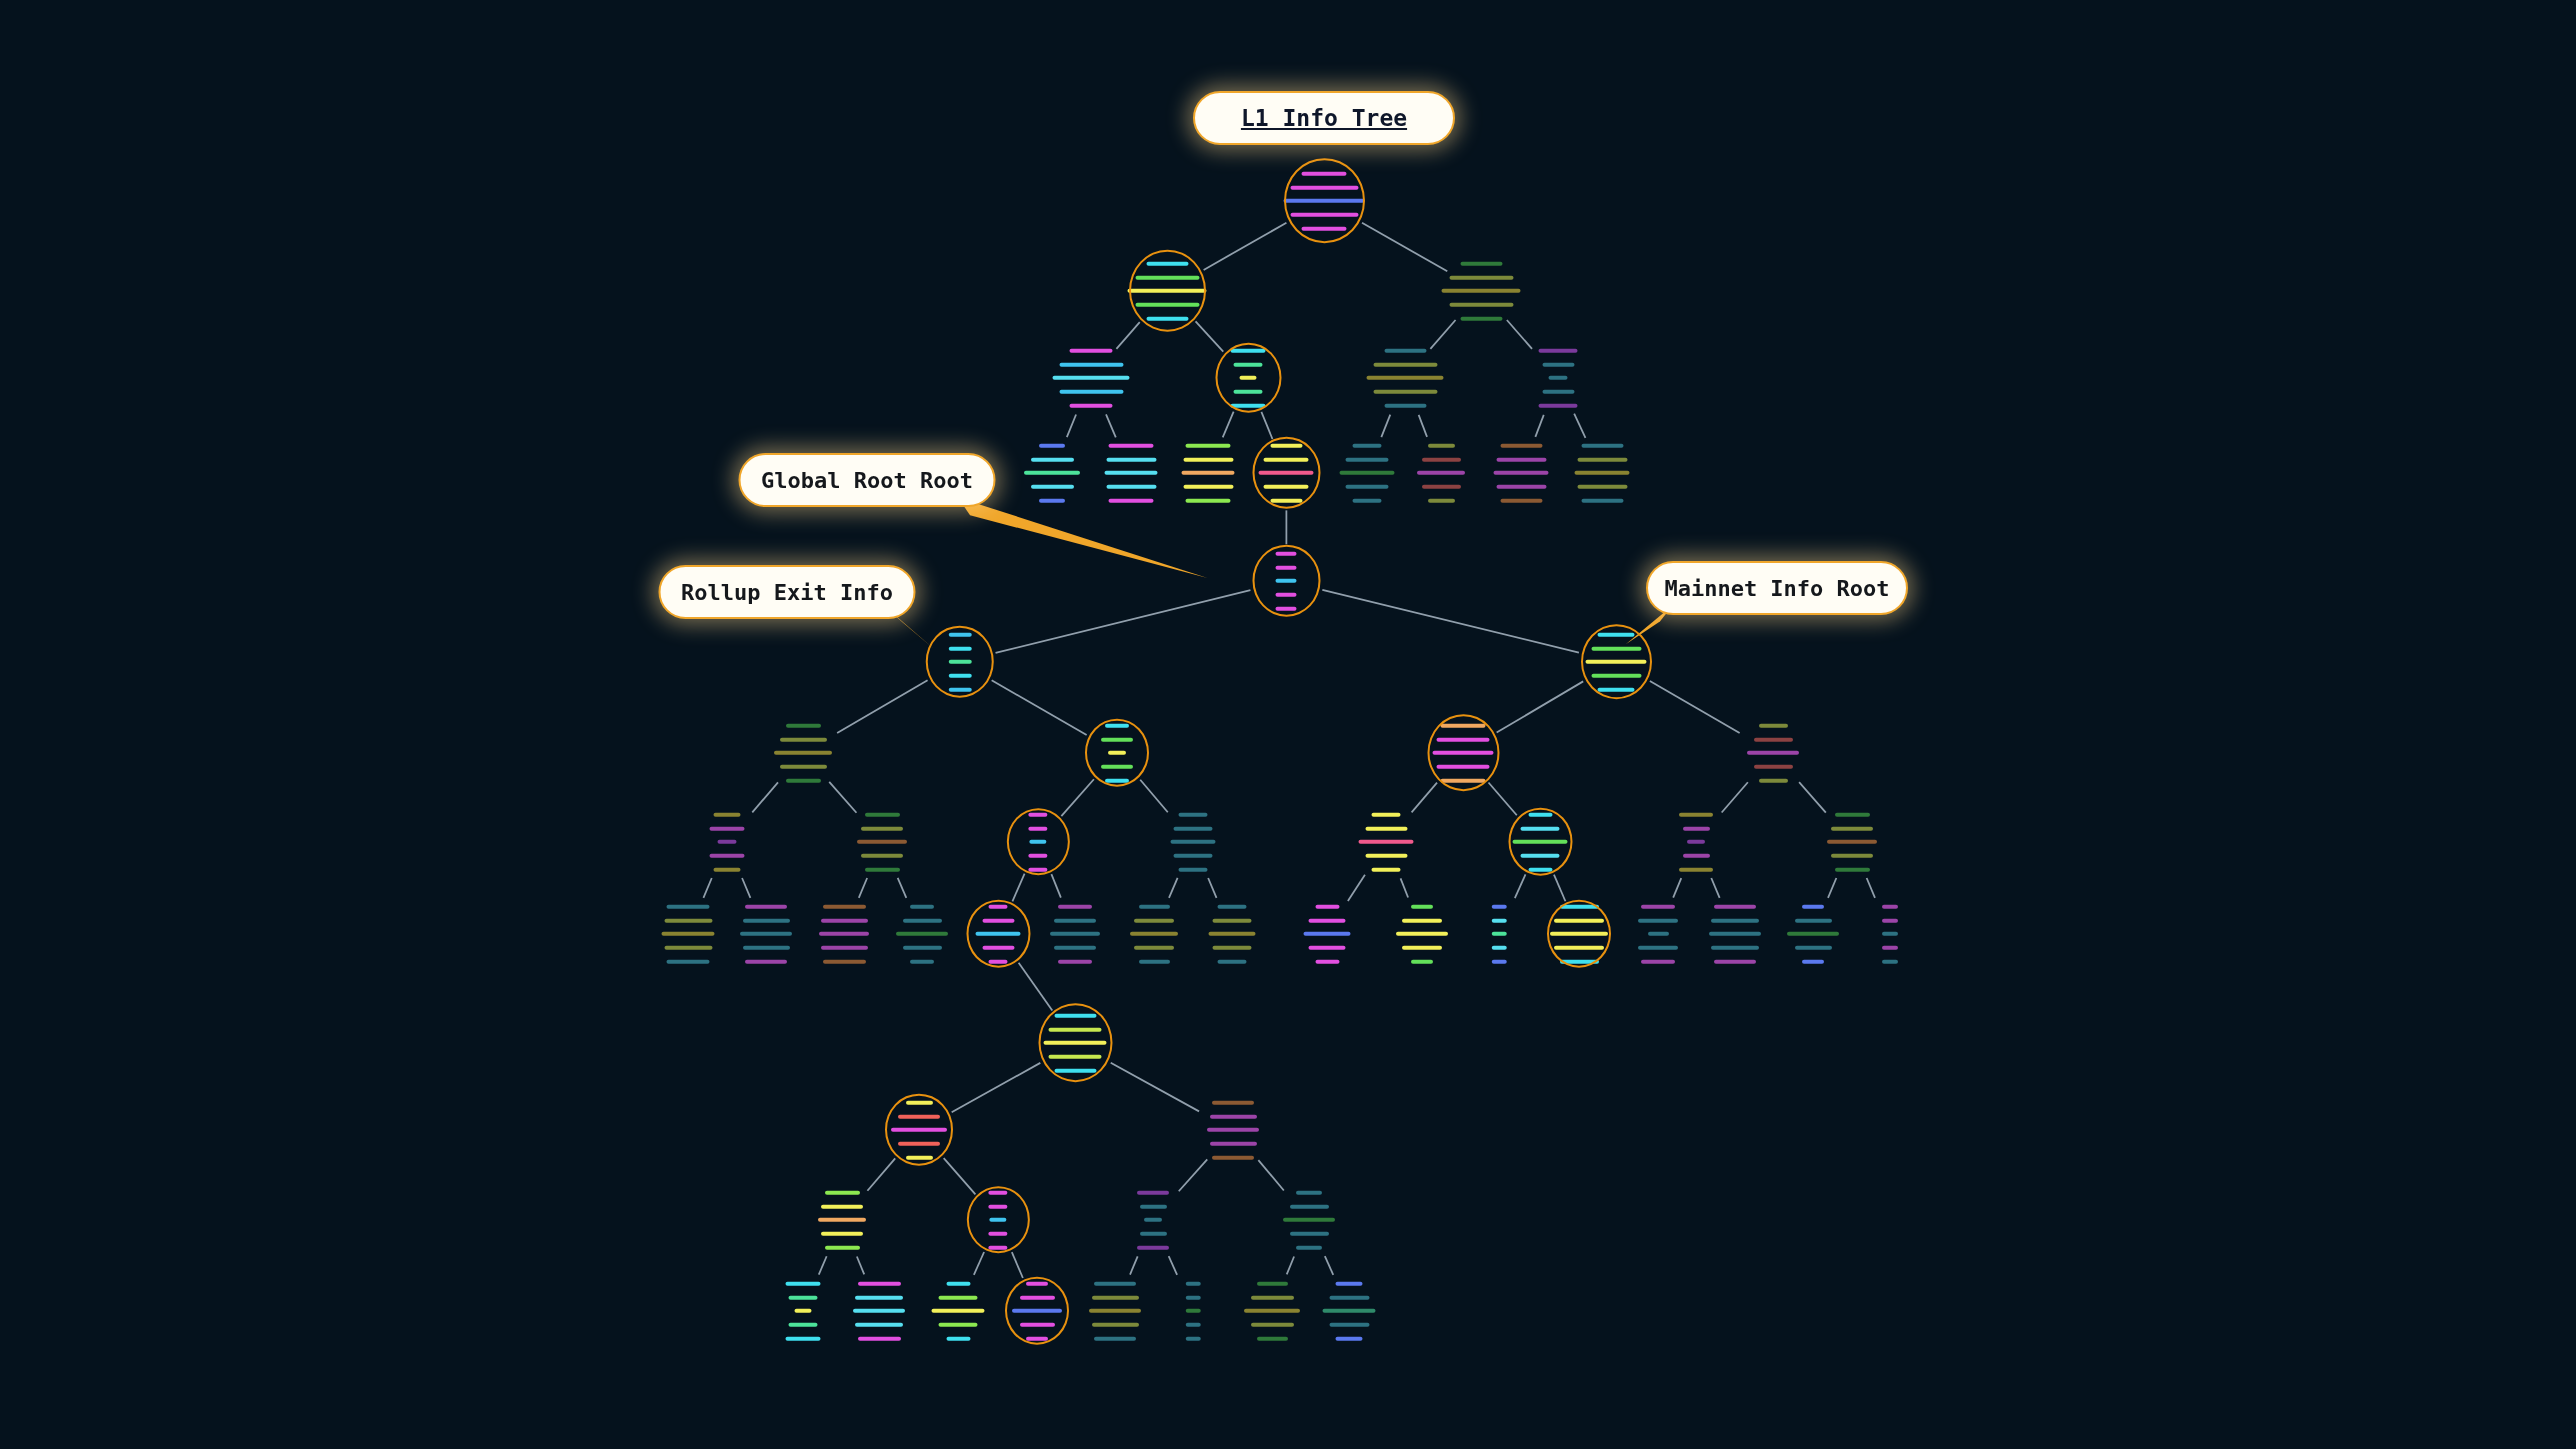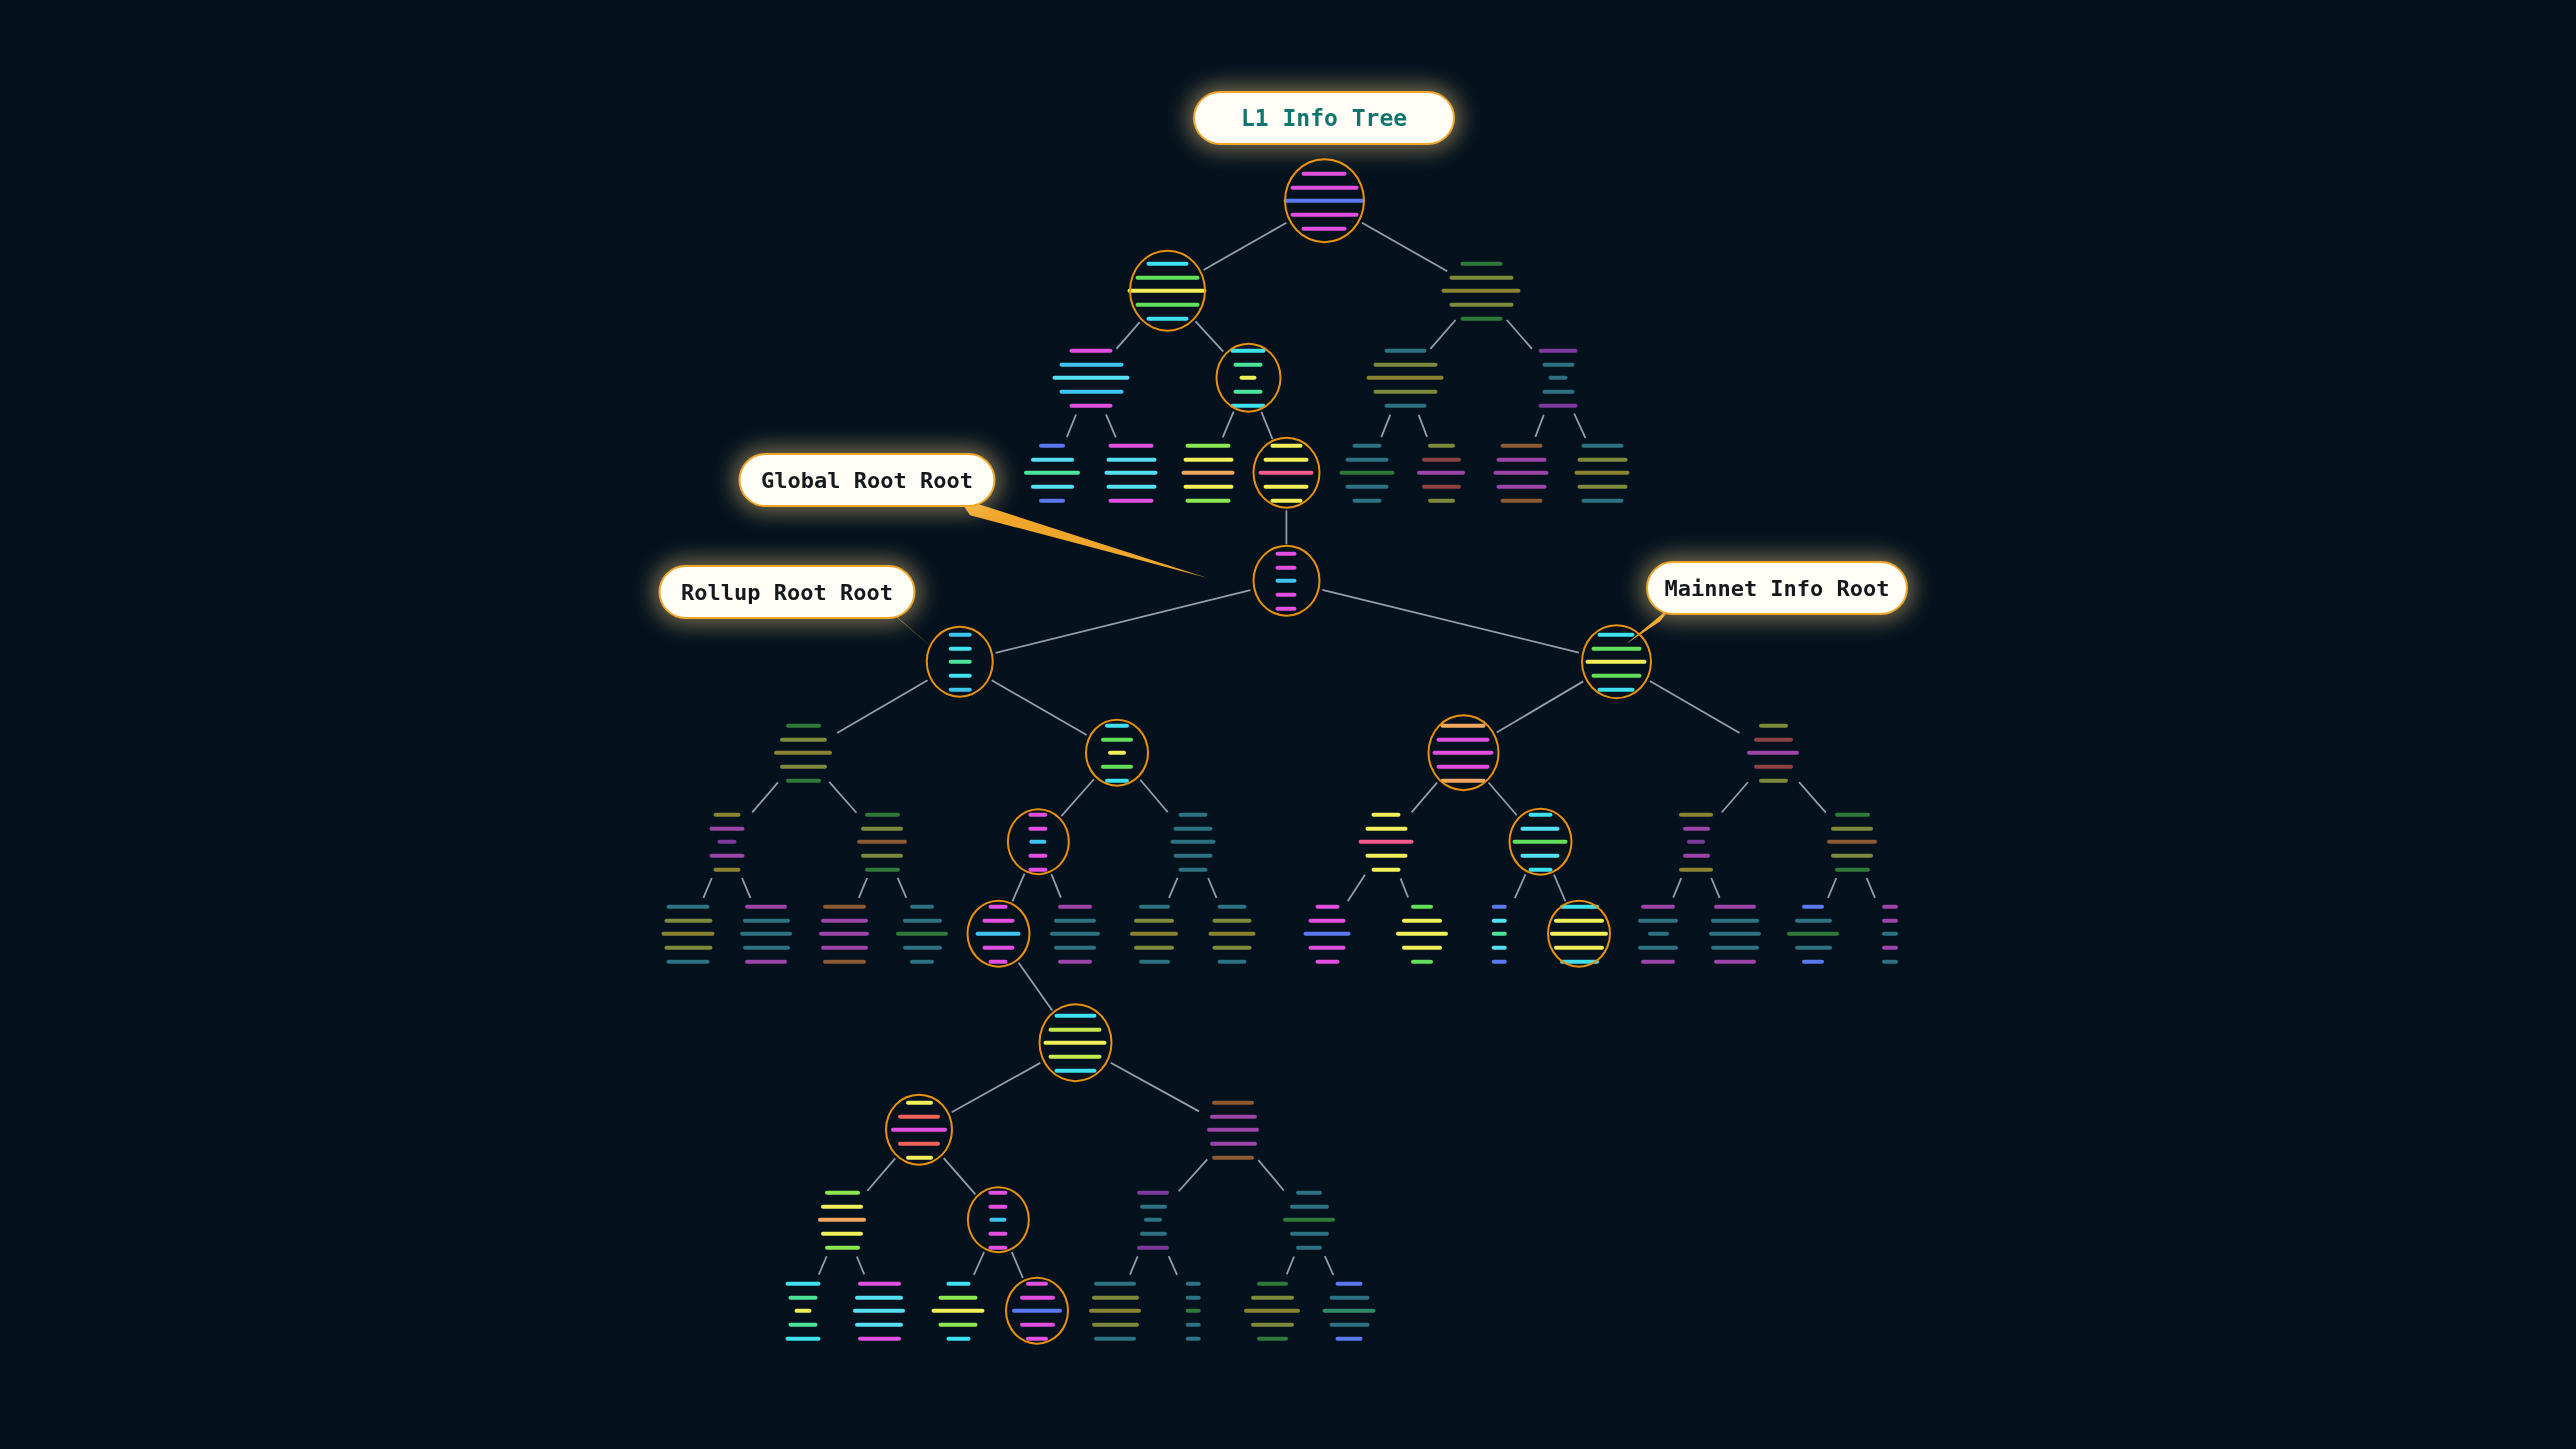--- a/index.html
+++ b/index.html
@@ -658,19 +658,19 @@
         <div class="bars">
           <div class="bar" style="width: 27px; height: 4px; background: rgb(91, 121, 239); margin-top: 0px;"></div>
           <div class="bar" style="width: 40px; height: 4px; background: rgb(45, 114, 130); margin-top: 9.7px;"></div>
           <div class="bar" style="width: 53px; height: 4px; background: rgb(47, 138, 106); margin-top: 9.7px;"></div>
           <div class="bar" style="width: 40px; height: 4px; background: rgb(45, 114, 130); margin-top: 9.7px;"></div>
           <div class="bar" style="width: 27px; height: 4px; background: rgb(91, 121, 239); margin-top: 9.7px;"></div>
         </div>
       </div>
     </div>
   <div id="labels-layer">
-      <div class="label" style="left: 1324px; top: 118px; width: 258px; height: 50px; font-size: 23px; background: rgb(255, 253, 245); color: #0f766e;">L1 Info Tree</div>
+      <div class="label" style="left: 1324px; top: 118px; width: 258px; height: 50px; font-size: 23px; background: rgb(255, 253, 245); color: #0f172a; text-decoration: underline;">L1 Info Tree</div>
       <div class="label" style="left: 867px; top: 480px; width: 253px; height: 50px; font-size: 22px; background: rgb(255, 253, 245); color: rgb(21, 24, 28);">Global Root Root</div>
-      <div class="label" style="left: 787px; top: 592px; width: 253px; height: 50px; font-size: 22px; background: rgb(255, 253, 245); color: rgb(21, 24, 28);">Rollup Root Root</div>
+      <div class="label" style="left: 787px; top: 592px; width: 253px; height: 50px; font-size: 22px; background: rgb(255, 253, 245); color: rgb(21, 24, 28);">Rollup Exit Info</div>
       <div class="label" style="left: 1777px; top: 588px; width: 258px; height: 50px; font-size: 22px; background: rgb(255, 253, 245); color: rgb(21, 24, 28);">Mainnet Info Root</div>
     </div>
 </div>
 
 
 </body></html>

